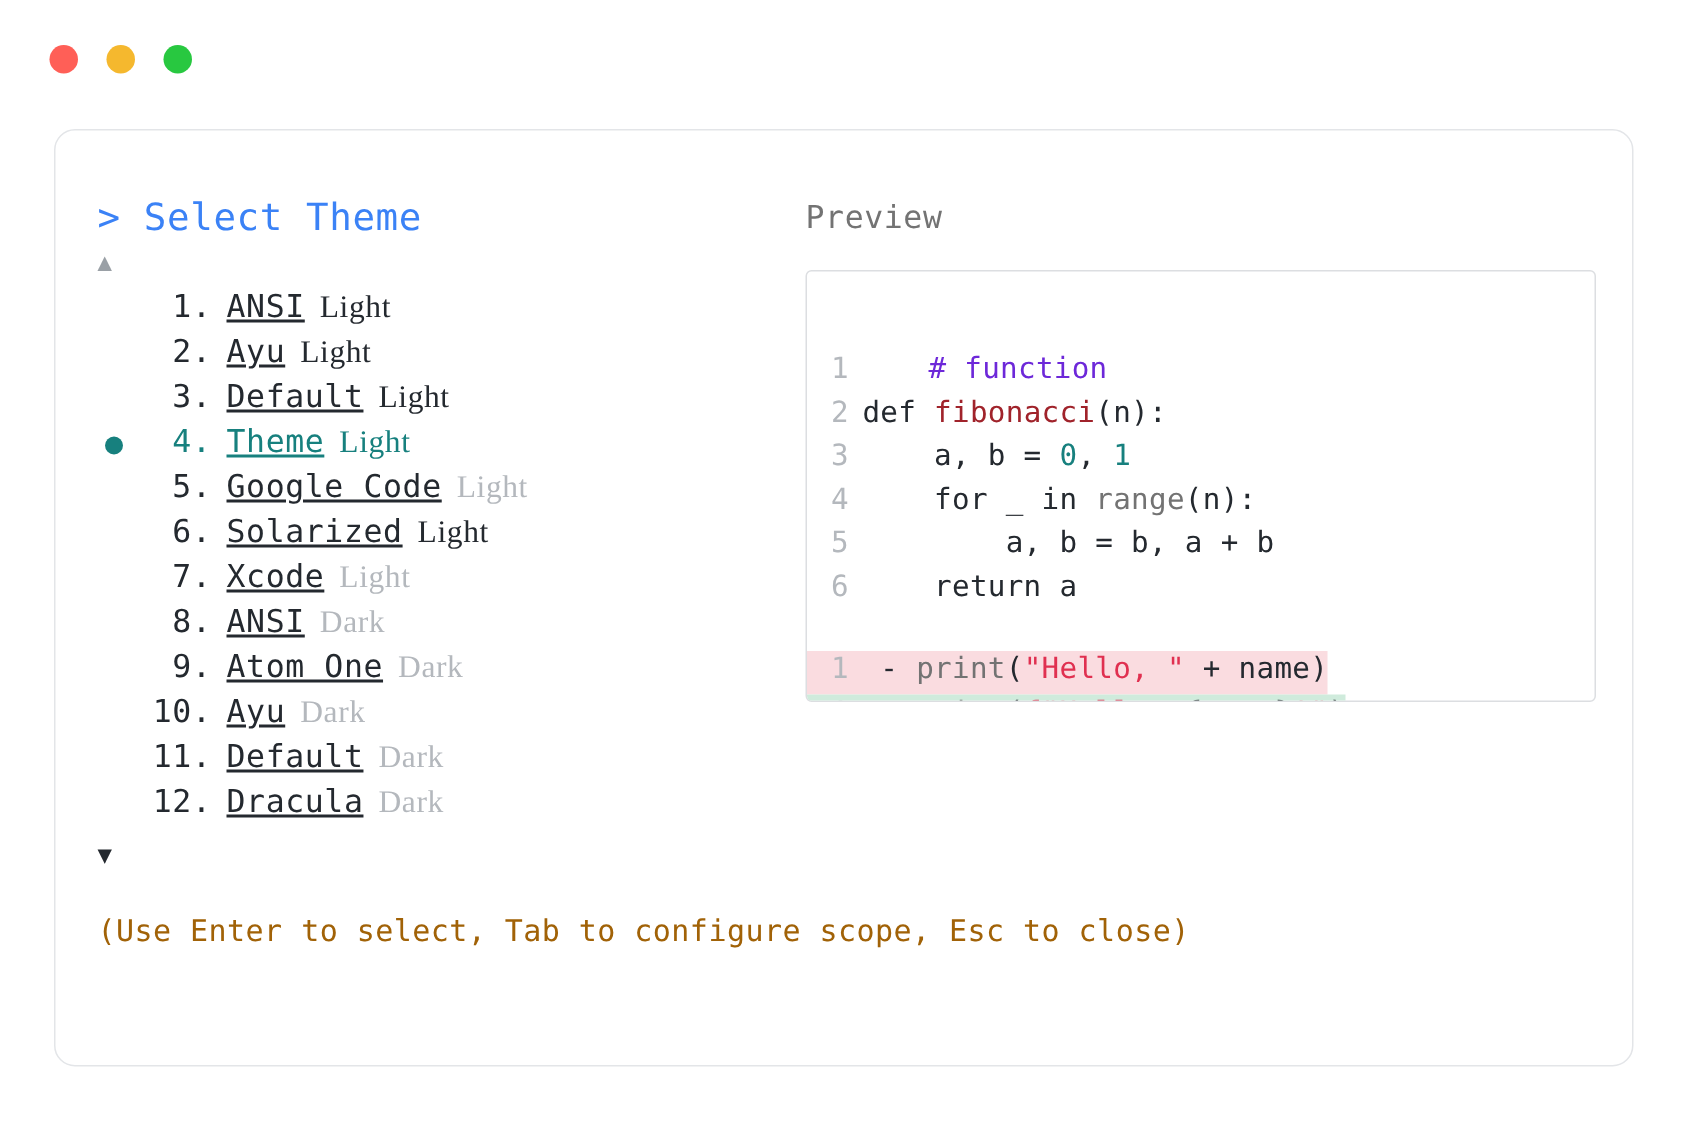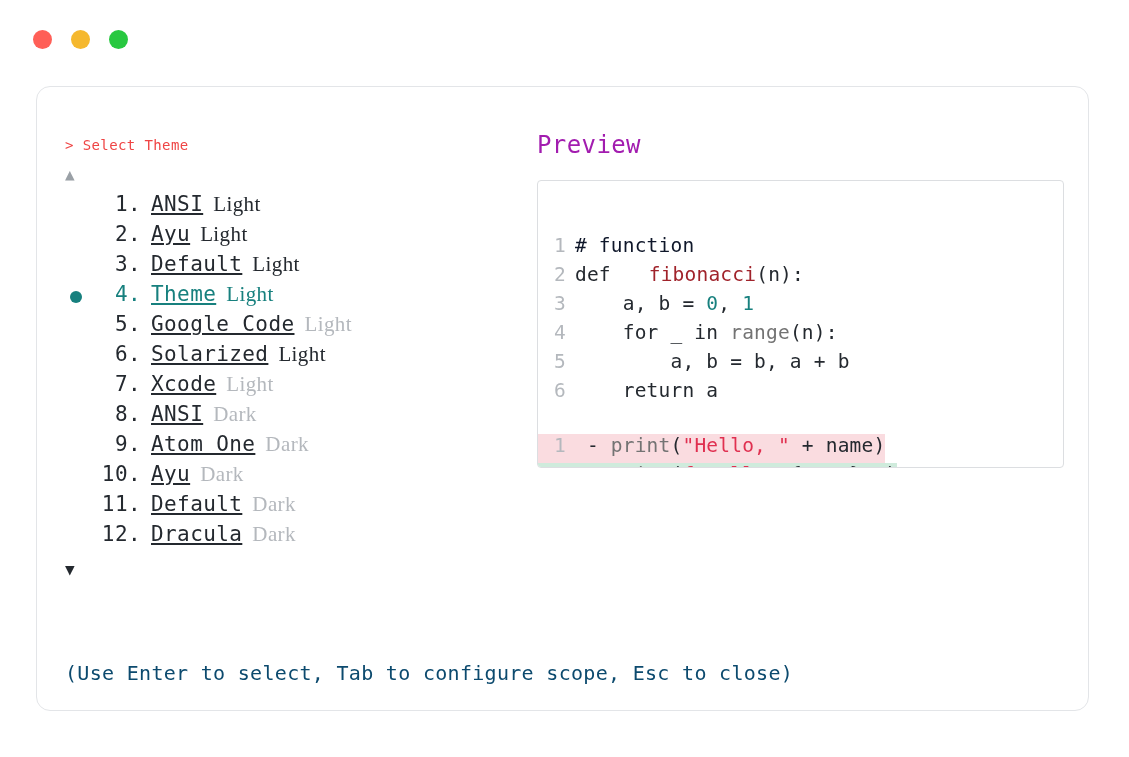--- a/index.html
+++ b/index.html
@@ -52,23 +52,23 @@
 
   
   .left-col {
     position: absolute;
     left: 28px;
     top: 45px;
     width: 460px;
   }
 
   .prompt-row {
-    font-size: 14px;
+    font-size: 25px;
     line-height: 26px;
-    color: #ef4444;
+    color: #3b82f6;
     letter-spacing: 0.4px;
     white-space: pre;
   }
 
   .scroll-arrow {
     font-size: 16px;
     line-height: 22px;
     height: 22px;
     letter-spacing: 0;
   }
@@ -131,38 +131,38 @@
   .theme-row.selected .row-index,
   .theme-row.selected .row-name,
   .theme-row.selected .row-variant {
     color: #17807e;
   }
 
   
   .hint {
     position: absolute;
     left: 28px;
-    top: 574px;
+    top: 521px;
     font-size: 20px;
     letter-spacing: 0.3px;
-    color: #0c4a6e;
+    color: #a16207;
     white-space: pre;
   }
 
   
   .right-col {
     position: absolute;
     left: 500px;
     top: 45px;
     width: 530px;
   }
   .preview-label {
-    font-size: 24px;
+    font-size: 21px;
     line-height: 26px;
-    color: #a21caf;
+    color: #737373;
     letter-spacing: 0.4px;
   }
   .preview-box {
     margin-top: 22px;
     width: 527px;
     height: 288px;
     box-sizing: border-box;
     border: 1.4px solid #dcdee1;
     border-radius: 4px;
     background: #ffffff;
@@ -201,23 +201,23 @@
     letter-spacing: 0.2px;
     white-space: pre;
     padding-left: 16px;
     width: fit-content;
   }
   .diff-del { background: #fadce0; }
   .diff-add { background: #cfebdc; }
   .diff-marker { flex: 0 0 auto; color: #24292f; padding-right: 0; }
 
   
-  .tok-comment  { color: #0f172a; }
+  .tok-comment  { color: #6d28d9; margin-left: 44px; }
   .tok-keyword  { color: #24292f; }
-  .tok-func     { color: #a0232b; margin-left: 26px; }
+  .tok-func     { color: #a0232b; }
   .tok-builtin  { color: #737373; }
   .tok-number   { color: #17807e; }
   .tok-string   { color: #e03050; }
   .tok-plain    { color: #24292f; }
 </style>
 </head>
 <body>
 
 <div class="window-chrome">
   <div class="traffic-light" style="background: rgb(255, 95, 87);"></div>

